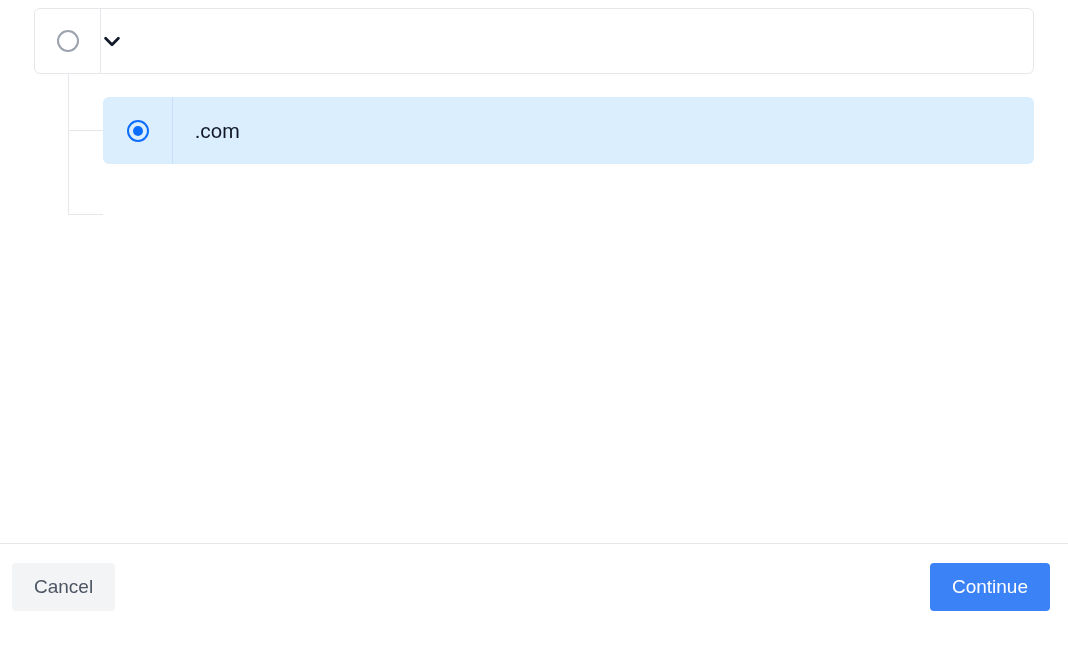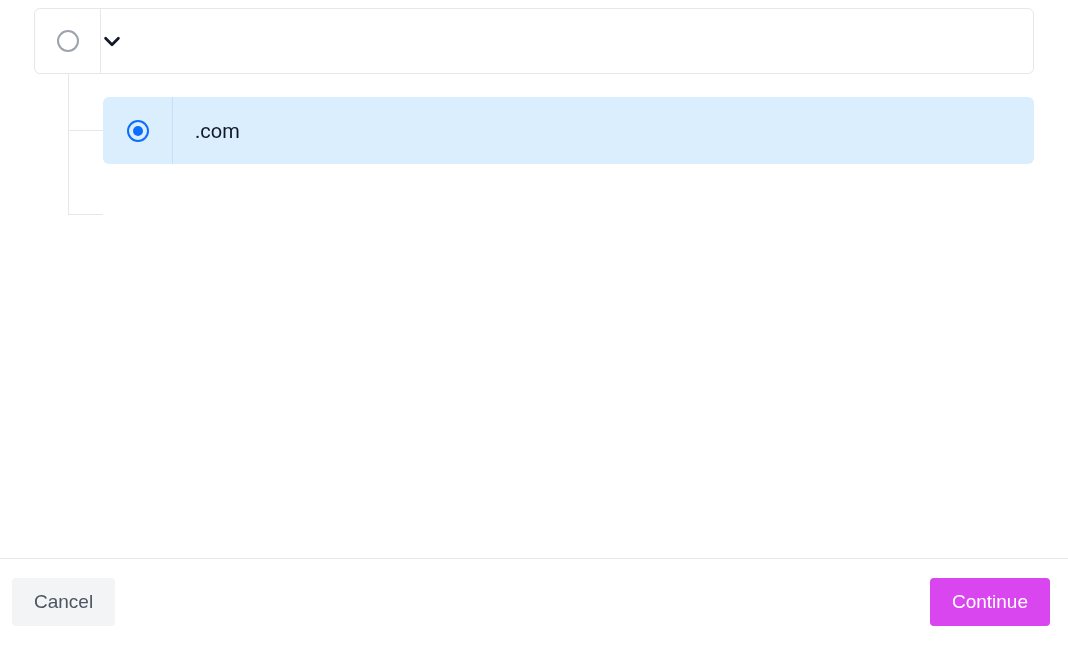--- a/index.html
+++ b/index.html
@@ -137,21 +137,21 @@
       justify-content: center;
       flex-shrink: 0;
     }
     .child-label {
       padding-left: 22px;
       font-size: 20px;
       color: #111827;
     }
     .footer {
       position: absolute;
-      bottom: 1px;
+      bottom: 16px;
       left: 0;
       right: 0;
       border-top: 1px solid #e5e7eb;
       height: 86px;
       display: flex;
       align-items: center;
       justify-content: space-between;
       padding: 0 18px 0 12px;
     }
     .btn {
@@ -159,21 +159,21 @@
       padding: 13px 22px;
       border-radius: 4px;
       border: none;
       cursor: pointer;
     }
     .btn-cancel {
       background: #f3f4f6;
       color: #4b5563;
     }
     .btn-continue {
-      background: #d946ef;
+      background: #3b82f6;
       color: #fff;
     }
   </style>
 </head>
 <body>
 
 <div class="main">
   <div class="category-row">
     <div class="radio-cell">
       <span class="radio-circle"></span>

